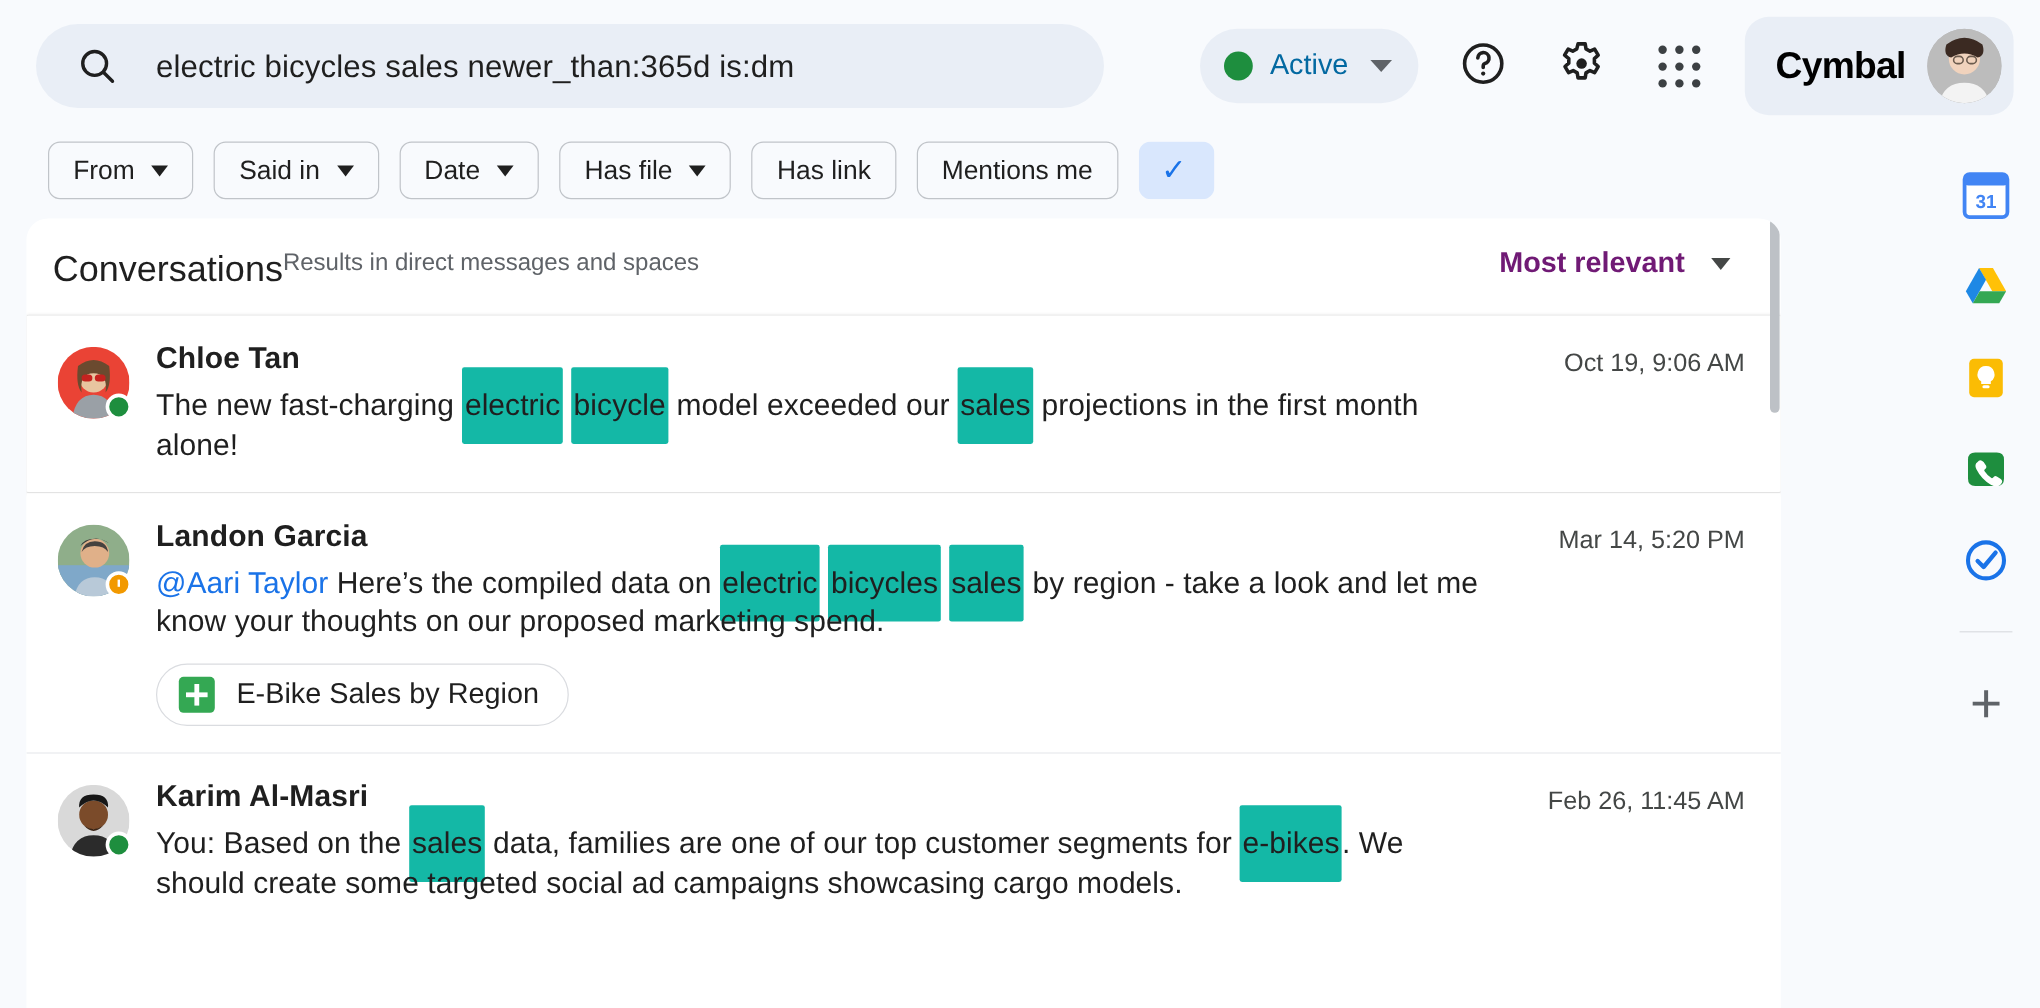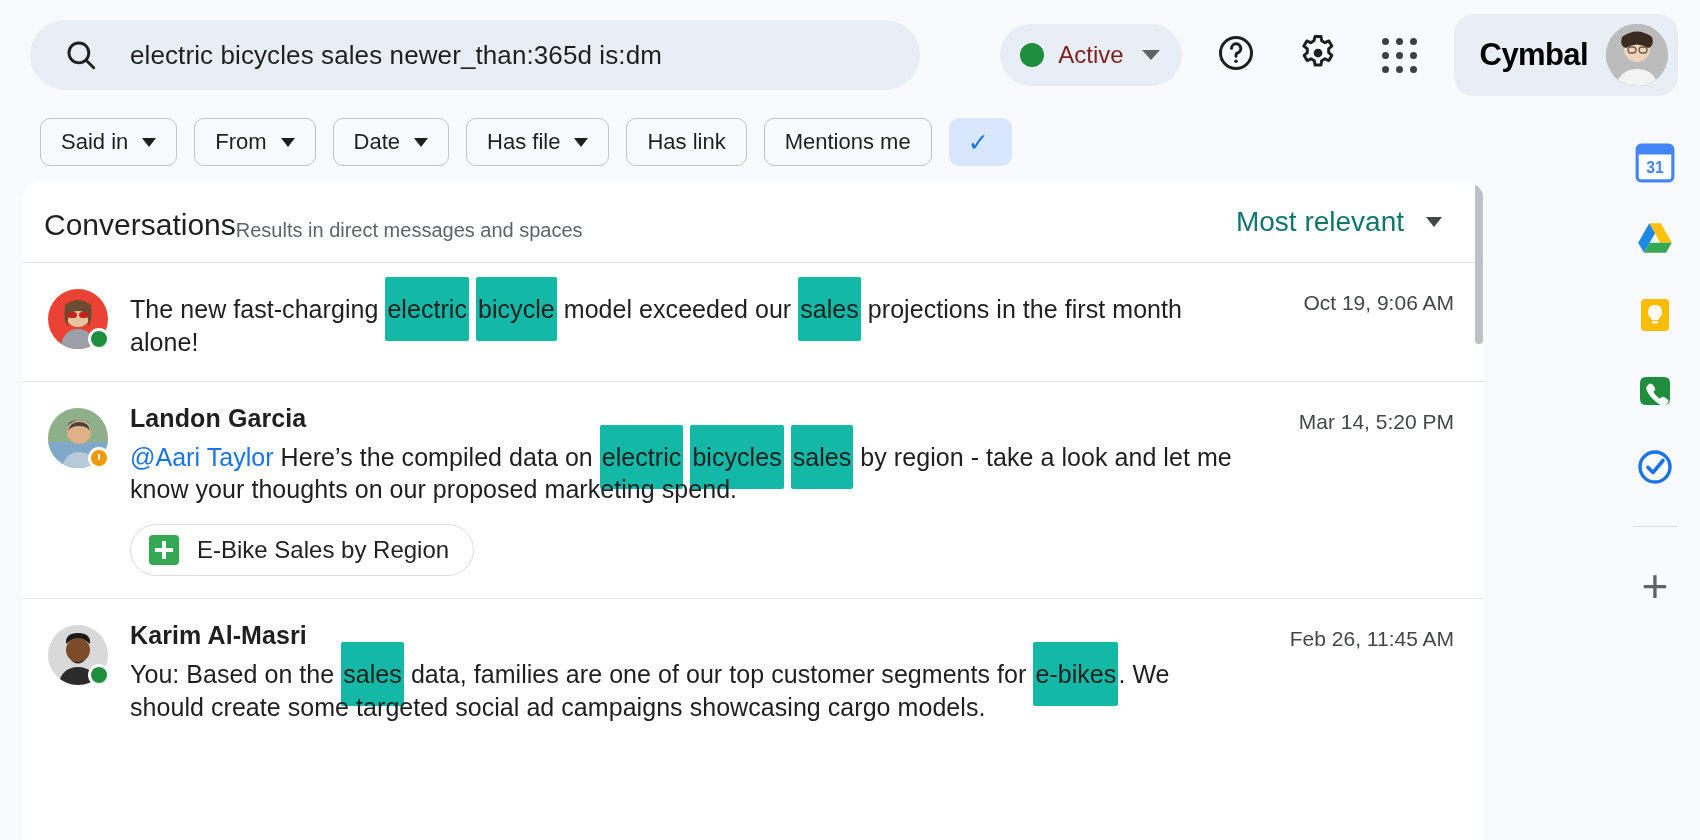--- a/index.html
+++ b/index.html
@@ -41,21 +41,21 @@
     position: absolute; right: 0; top: 0;
     height: 110px; display: flex; align-items: center;
   }
   .status-pill {
     display: flex; align-items: center;
     height: 62px; padding: 0 22px 0 20px;
     background: #e9eef6; border-radius: 31px;
     gap: 14px;
   }
   .status-dot { width: 24px; height: 24px; border-radius: 50%; background: #1e8e3e; }
-  .status-label { font-size: 24px; color: #7f1d1d; }
+  .status-label { font-size: 24px; color: #0369a1; }
   .chev-down {
     width: 0; height: 0;
     border-left: 9px solid transparent;
     border-right: 9px solid transparent;
     border-top: 10px solid #5f6368;
     margin-left: 4px;
   }
   .icon-btn {
     width: 56px; height: 56px; margin-left: 26px;
     display: flex; align-items: center; justify-content: center;
@@ -103,30 +103,30 @@
 
   
   .panel {
     position: absolute; top: 182px; left: 22px;
     width: 1462px; height: 658px;
     background: #ffffff;
     border-radius: 18px 18px 0 0;
     overflow: hidden;
   }
   .panel-head {
-    display: flex; align-items: flex-end;
+    display: flex; align-items: flex-start;
     padding: 26px 0 0 22px; position: relative;
   }
   .panel-title { font-size: 30px; color: #1f1f1f; font-weight: 400; }
   .panel-sub { font-size: 20px; color: #5f6368; margin-left: 0; }
   .sort-ctl {
     position: absolute; right: 42px; top: 24px;
     display: flex; align-items: center; gap: 22px;
   }
-  .sort-label { font-size: 28px; color: #0f766e; }
+  .sort-label { font-size: 24px; color: #701a75; font-weight: bold; }
   .sort-caret {
     width: 0; height: 0;
     border-left: 8px solid transparent;
     border-right: 8px solid transparent;
     border-top: 10px solid #444746;
   }
 
   .results { margin-top: 20px; }
   .result {
     position: relative;
@@ -276,25 +276,25 @@
             <rect x="22" y="23" width="8" height="6" rx="3" fill="none" stroke="#6b5b4e" stroke-width="1.3"></rect>
             <rect x="33" y="23" width="8" height="6" rx="3" fill="none" stroke="#6b5b4e" stroke-width="1.3"></rect>
           </svg>
         </span>
       </div>
     </div>
   </div>
 
   <div class="chips">
     <div class="chip">
+      <span>From</span>
+      <span class="caret"></span>
+    </div>
+    <div class="chip">
       <span>Said in</span>
-      <span class="caret"></span>
-    </div>
-    <div class="chip">
-      <span>From</span>
       <span class="caret"></span>
     </div>
     <div class="chip">
       <span>Date</span>
       <span class="caret"></span>
     </div>
     <div class="chip">
       <span>Has file</span>
       <span class="caret"></span>
     </div>
@@ -329,20 +329,21 @@
               <path d="M12 60 q3 -20 18 -20 q15 0 18 20z" fill="#9aa0a6"></path>
               <circle cx="30" cy="26" r="12" fill="#e8c4a0"></circle>
               <path d="M17 16 q13 -10 26 0 q2 16 -3 22 q2 -16 -10 -16 q-12 0 -10 16 q-5 -6 -3 -22z" fill="#6b4a2f"></path>
               <rect x="20" y="23" width="9" height="6" rx="3" fill="#c5221f"></rect>
               <rect x="31" y="23" width="9" height="6" rx="3" fill="#c5221f"></rect>
             </svg>
           </div>
           <span class="presence online"></span>
         </div>
         <div class="rbody">
+          <div class="rname">Chloe Tan</div>
           <div class="rtext">
             <span>The new fast-charging </span><mark class="hl">electric</mark><span> </span><mark class="hl">bicycle</mark><span> model exceeded our </span><mark class="hl">sales</mark><span> projections in the first month alone!</span>
           </div>
         </div>
         <div class="rtime">Oct 19, 9:06 AM</div>
       </div>
 
       <div class="result">
         <div class="avatar-wrap">
           <div class="avatar">

